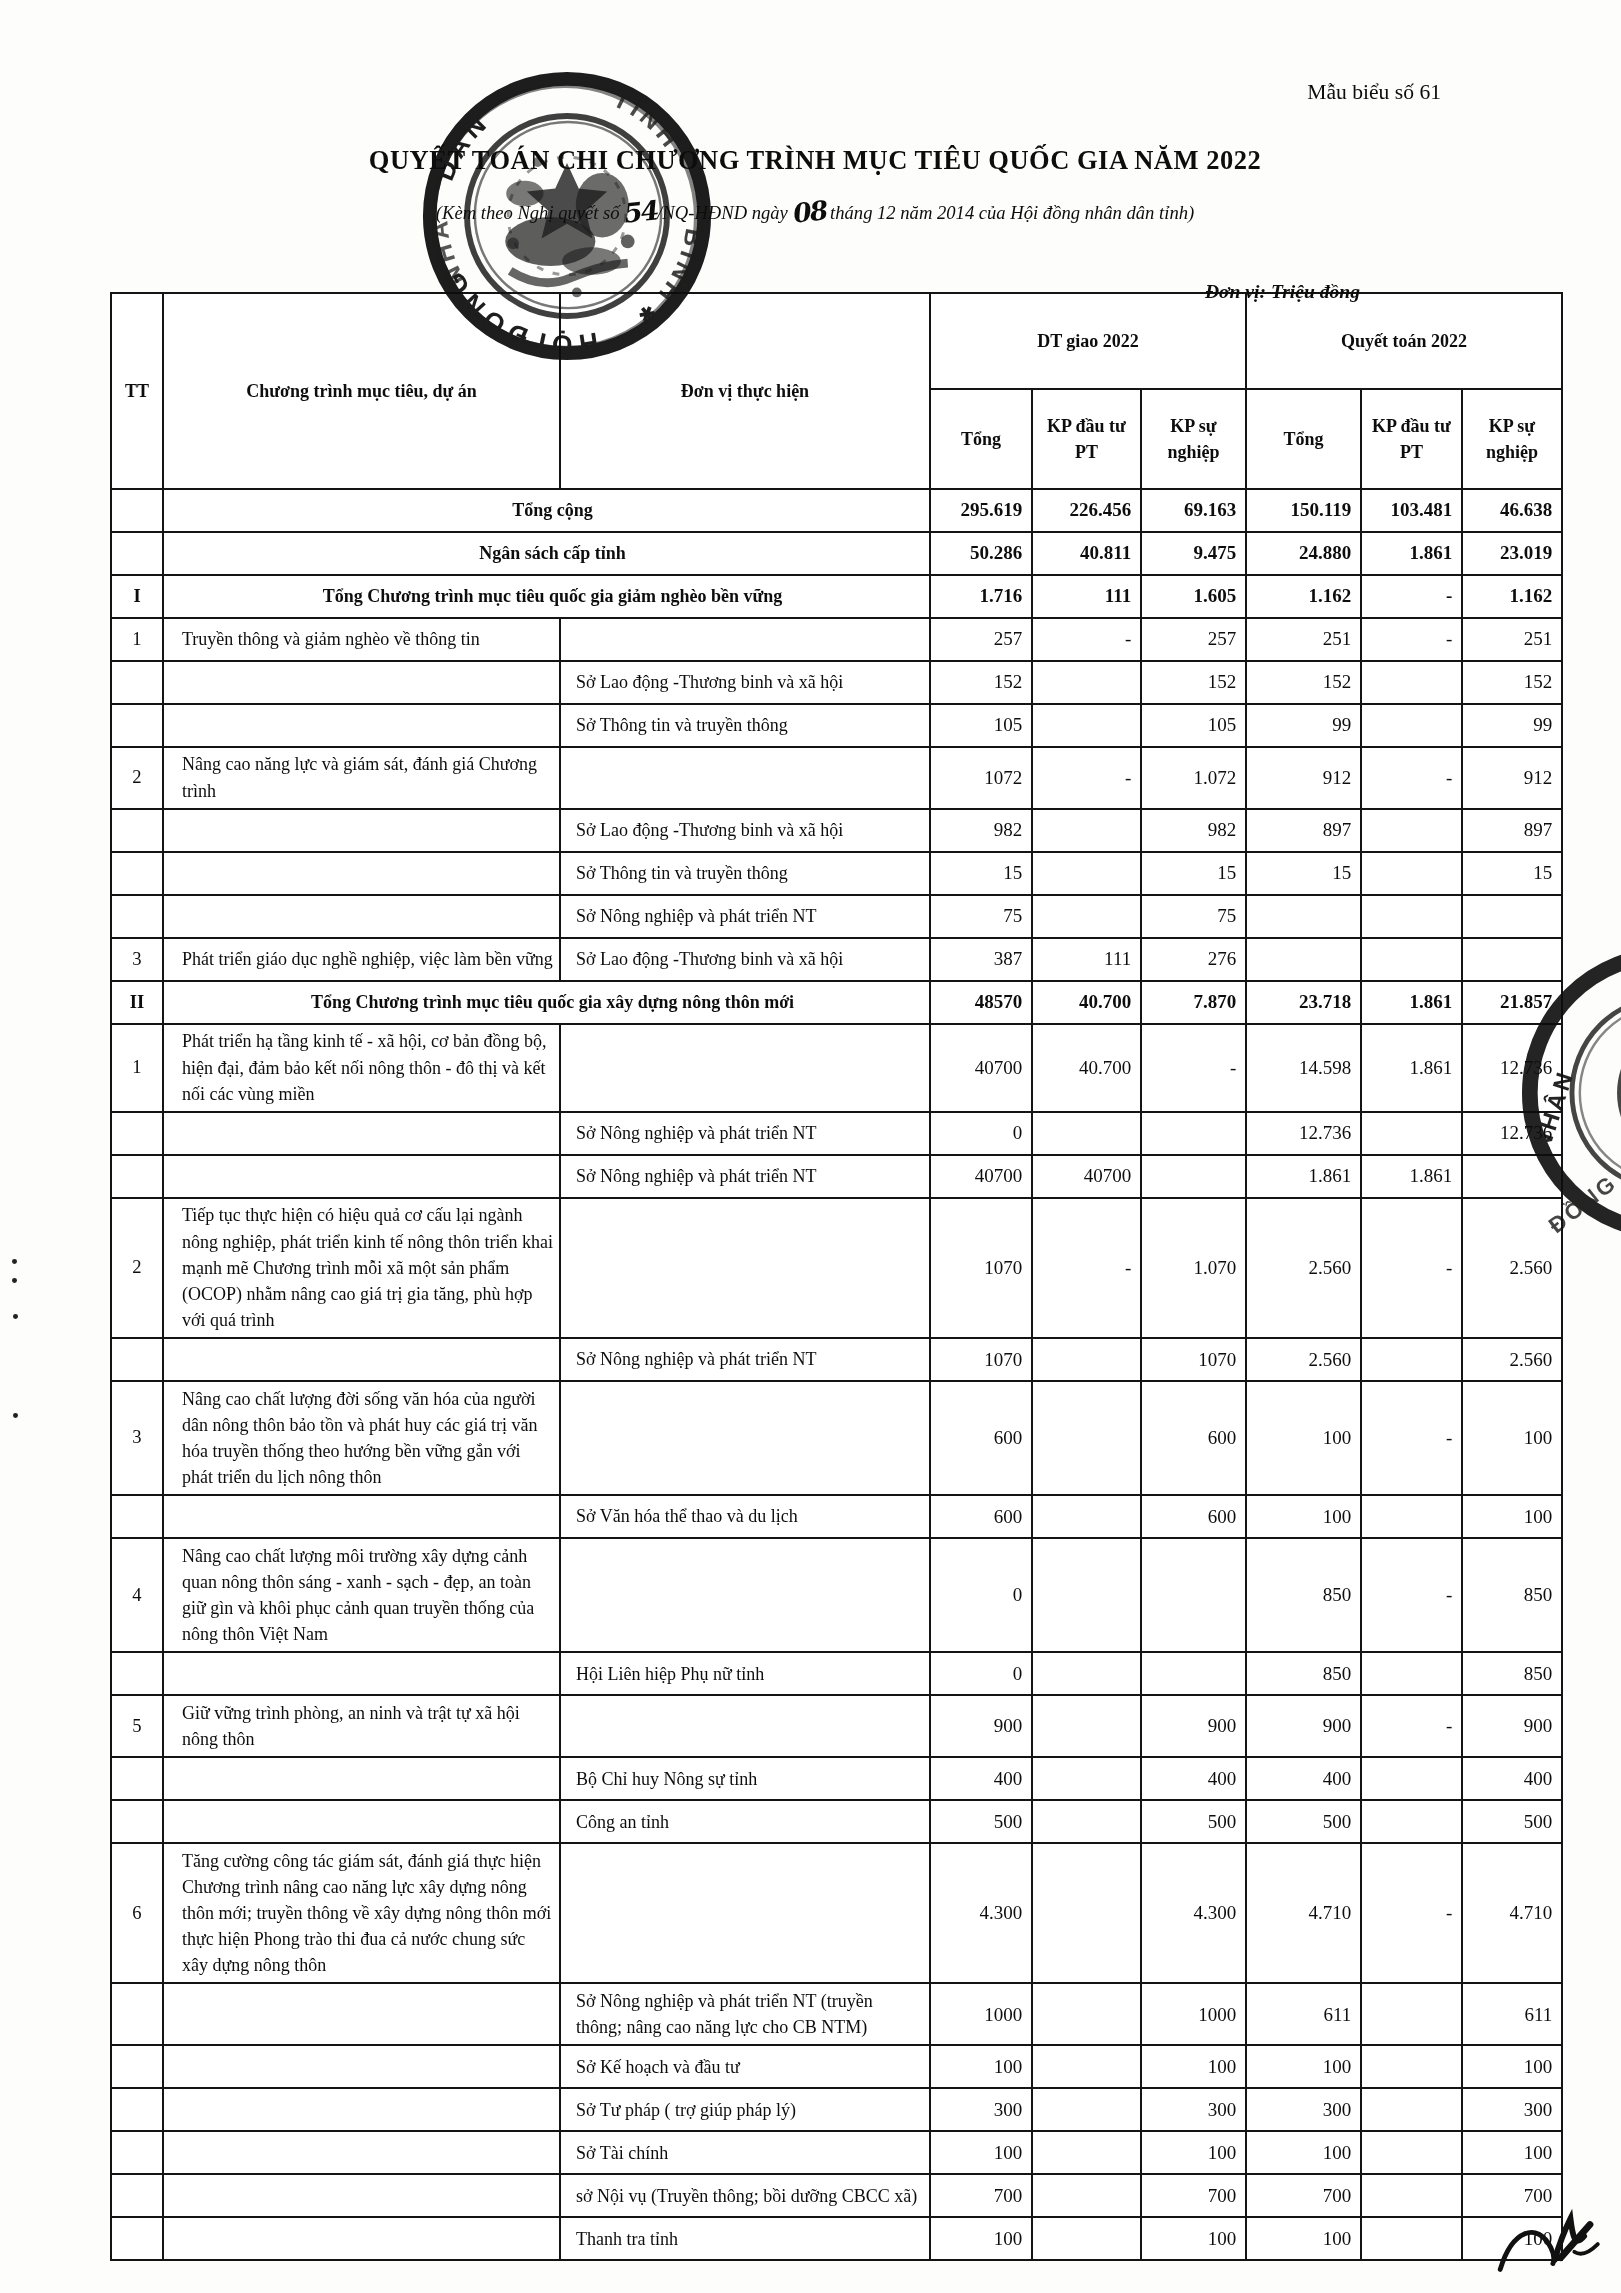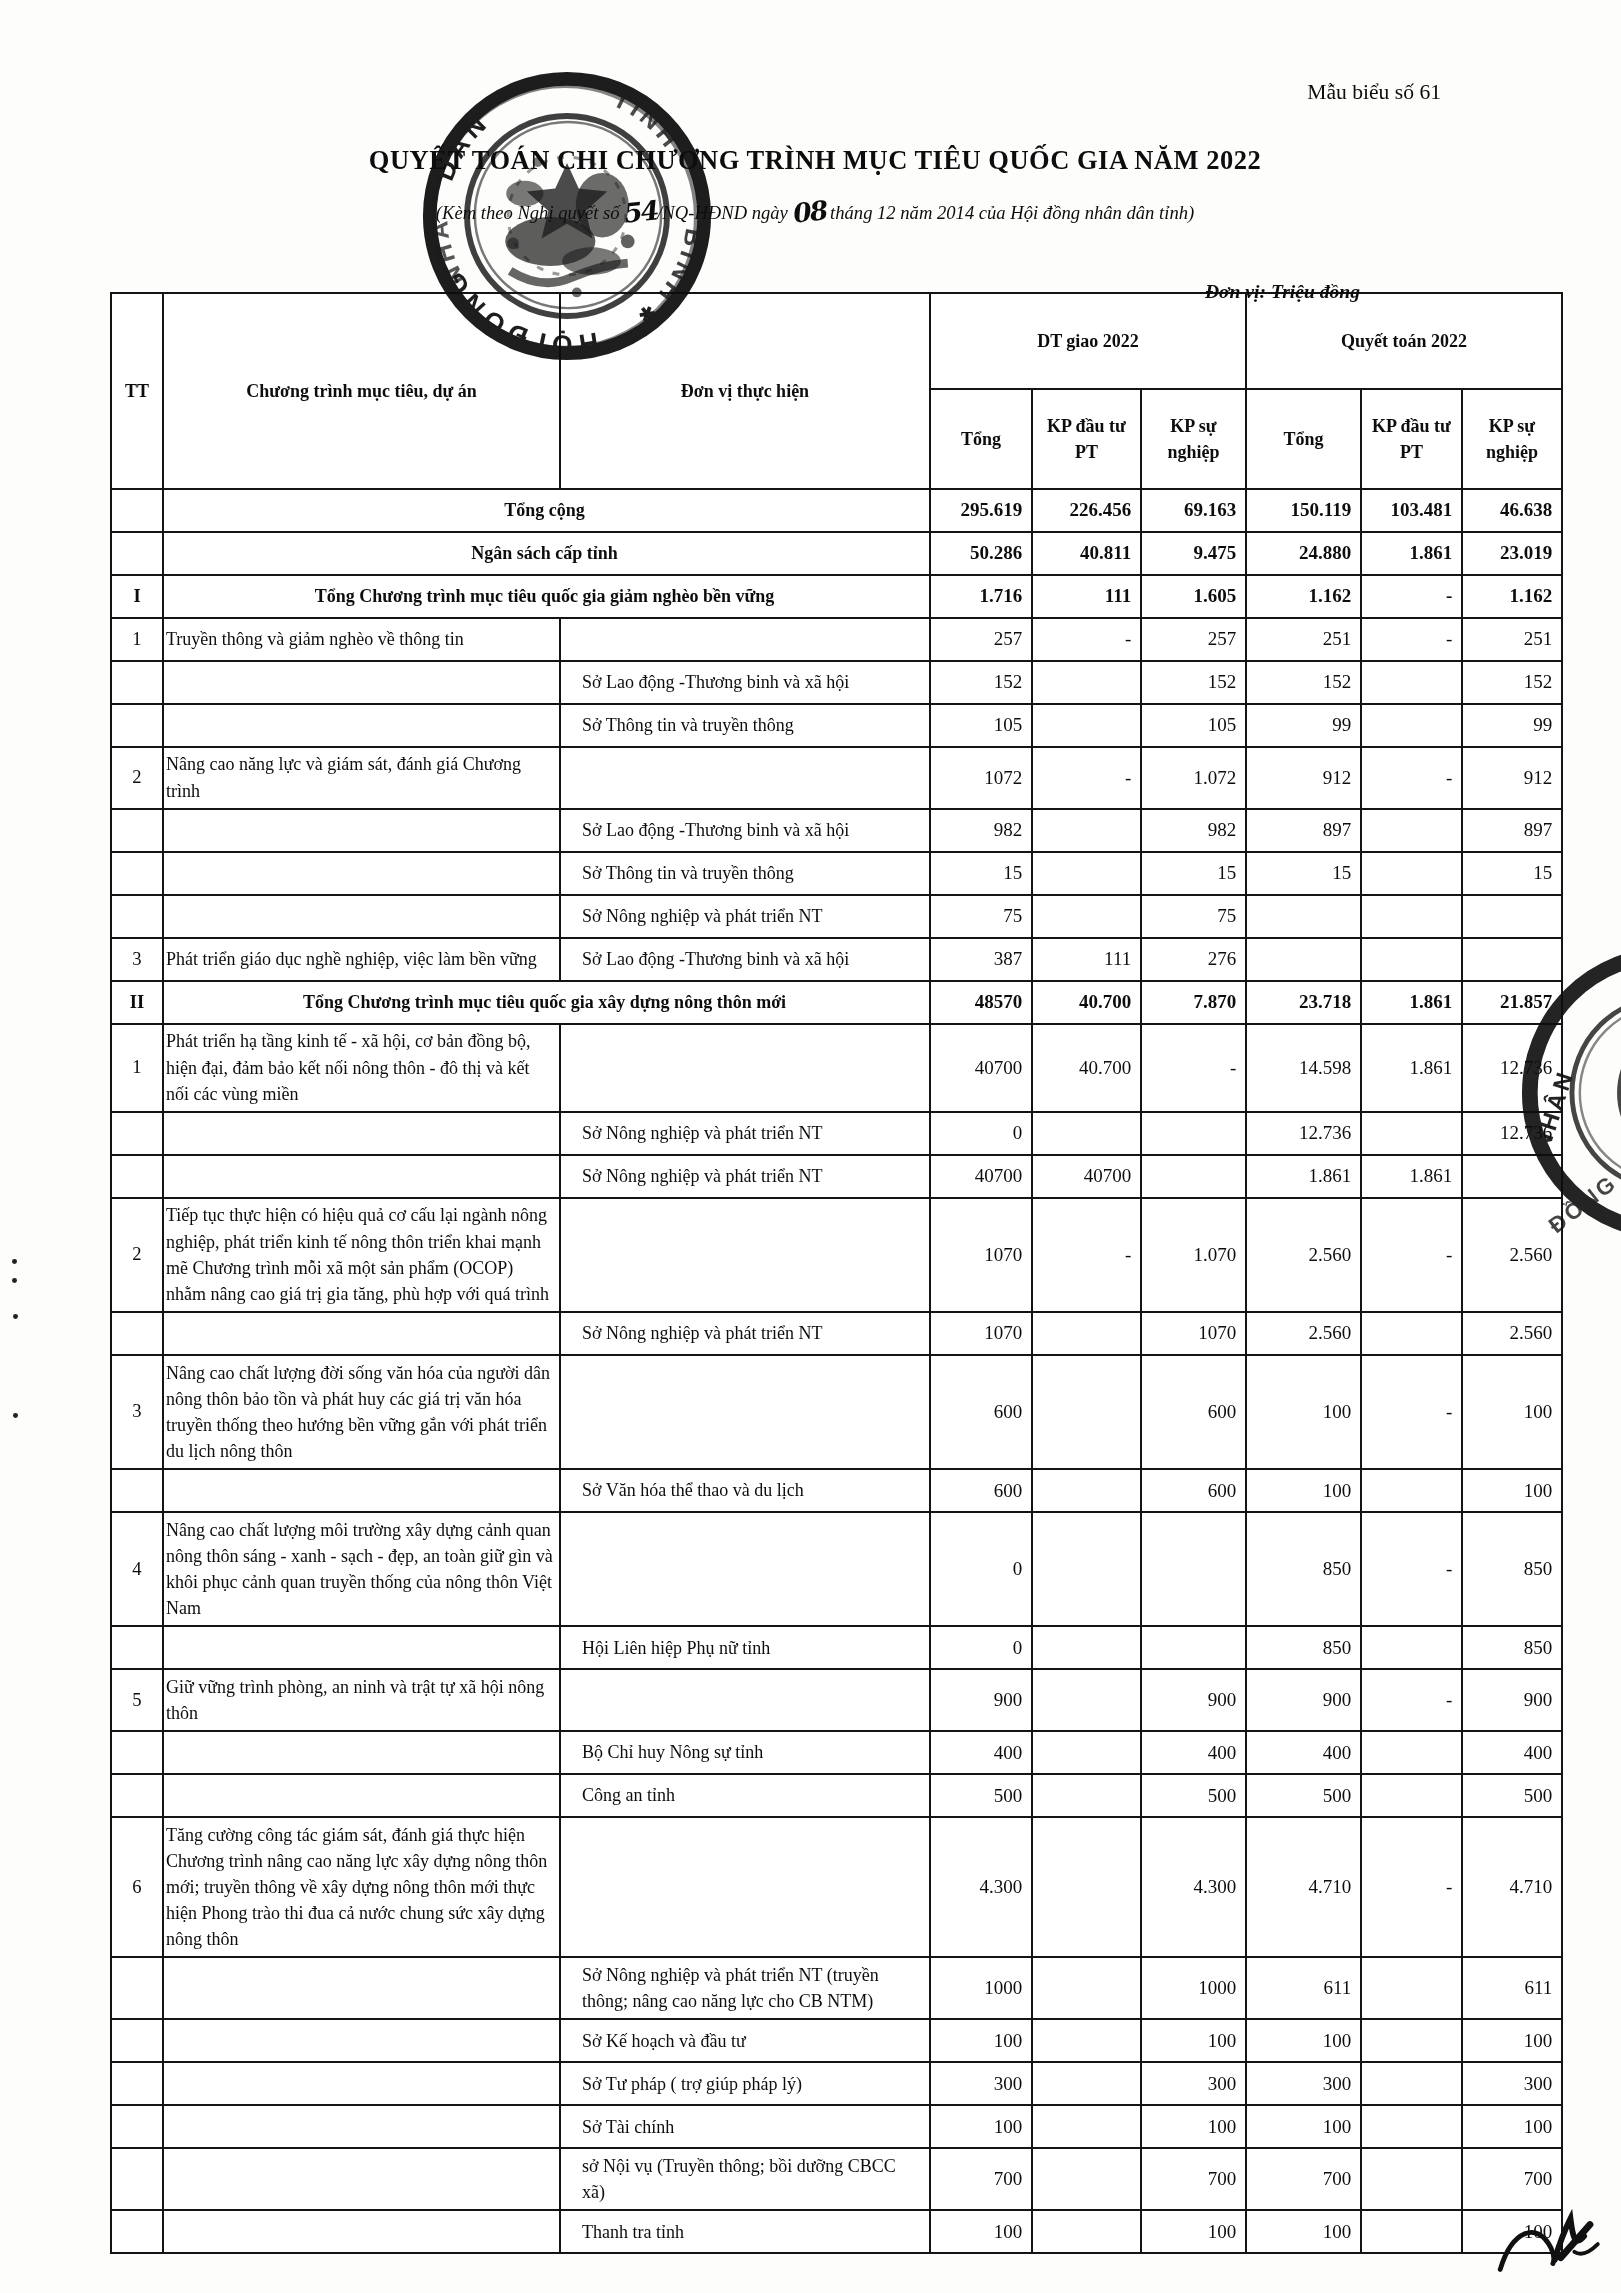--- a/index.html
+++ b/index.html
@@ -43,22 +43,22 @@
     border:2px solid #141414;border-top-width:2.9px;border-bottom-width:2.9px;
     padding:3.9px 5.9px;vertical-align:middle;
     font-size:18px;line-height:1.45;word-wrap:break-word;
   }
   .doc-table{border:2.9px solid #101010;}
   thead th{font-weight:bold;text-align:center;font-size:19.6px;}
   thead tr.h1 th{height:86px;}
   thead tr.h2 th{height:90px;}
   tbody tr{height:43px;}
   td.c-tt{text-align:center;font-size:18.6px;}
-  td.c-name{text-align:left;padding-left:2px;}
-  td.c-agency{text-align:left;padding-left:21px;}
+  td.c-name{text-align:left;padding-left:18px;}
+  td.c-agency{text-align:left;padding-left:15px;}
   td.span-name{text-align:center;font-weight:bold;}
   td.c-num{text-align:right;padding-right:8.8px;font-size:19px;white-space:nowrap;}
   tr.bold td{font-weight:bold;}
   
   .stamp-main{position:absolute;left:420px;top:69px;z-index:5;opacity:.93;}
   .stamp-edge{position:absolute;right:0;top:944px;z-index:5;opacity:.9;}
   .signature{position:absolute;left:1494px;top:2205px;z-index:4;}
   .st-arc{font-family:"Liberation Sans",sans-serif;font-weight:bold;fill:#0d0d0d;}
   .dot{position:absolute;width:4.9px;height:4.9px;background:#222;border-radius:50%;z-index:2;}
 </style>

